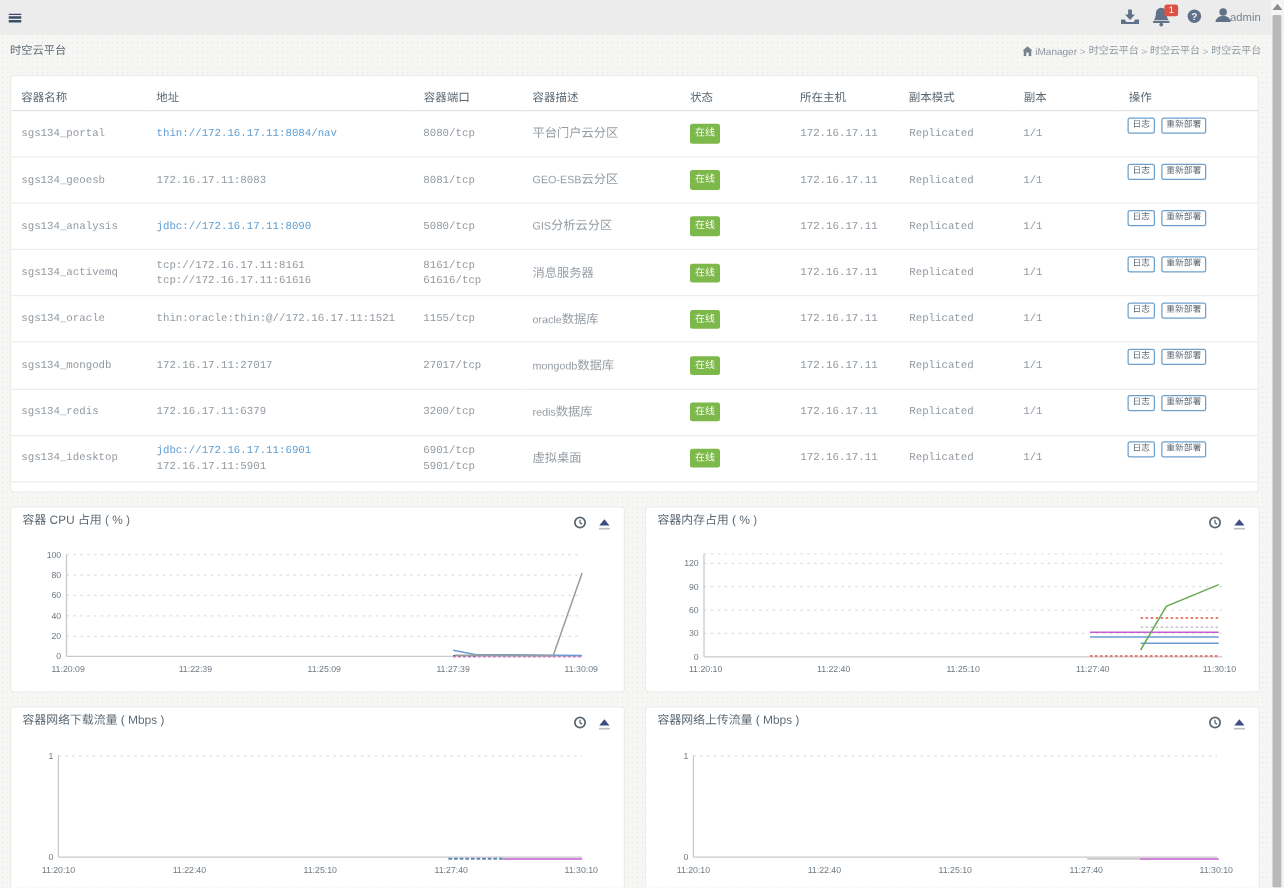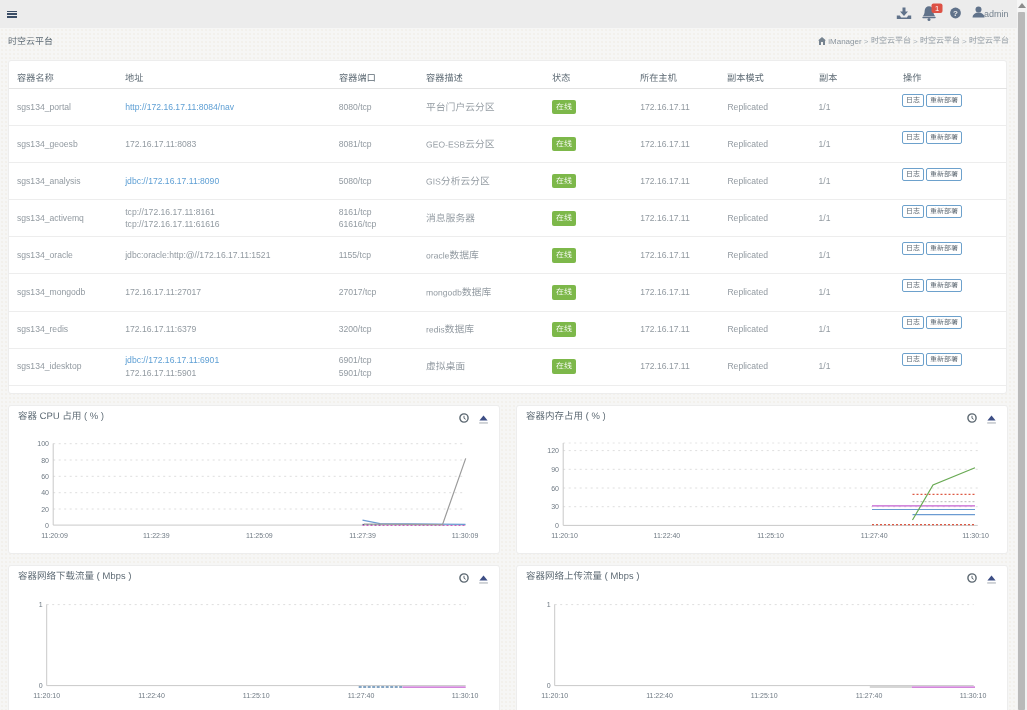--- a/index.html
+++ b/index.html
@@ -9,21 +9,21 @@
        background-color:#f6f6f5;
        background-image:radial-gradient(circle, #e9e1d5 0.6px, rgba(0,0,0,0) 0.75px);
        background-size:4px 4px;}
   .abs{position:absolute;}
   
   #nav{position:absolute;top:0;left:0;width:1027px;height:28px;background:#ececec;}
   .bar{position:absolute;left:0;width:10px;height:1.7px;background:#3a4d66;}
   
   .panel{position:absolute;background:#fff;border:1px solid #ededed;border-radius:3px;box-sizing:border-box;}
   
-  table{border-collapse:collapse;table-layout:fixed;width:998px;font-size:8.6px;}
+  table{border-collapse:collapse;table-layout:fixed;width:998px;font-size:8.6px;font-family:Liberation Mono, monospace;}
   th{color:#5a6771;text-align:left;padding:7px 0 0 8px;height:20px;
      border-bottom:1px solid #e3e3e3;font-size:9.2px;font-weight:normal;}
   td:last-child{padding-left:7px;vertical-align:top;padding-top:4.5px;height:31.6px;}
   td{color:#929aa1;text-align:left;padding:0 0 0 8px;height:36.1px;vertical-align:middle;
      border-bottom:1px solid #ededed;line-height:12.5px;}
   a.lnk{color:#5e9fd4;text-decoration:none;}
   .badge{display:inline-block;background:#7db84a;color:#fff;font-size:8px;
          padding:2px 4px;border-radius:2px;line-height:8.5px;}
   .btn{display:inline-block;box-sizing:border-box;height:13px;border:1px solid #6da1cc;
        border-radius:2px;background:#fff;color:#5b6670;font-size:7px;line-height:11px;
@@ -122,21 +122,21 @@
               </svg></th>
             <th><svg width="19" height="10" style="vertical-align:0px;overflow:visible" viewBox="0 0 19 10">
                 <path d="M6.2 2.4V7.5H6.8V2.4ZM7.8 1.4V8.8C7.8 9.0 7.7 9.0 7.6 9.1C7.4 9.1 6.9 9.1 6.3 9.0C6.4 9.2 6.5 9.6 6.6 9.7C7.3 9.7 7.8 9.7 8.1 9.6C8.4 9.5 8.5 9.3 8.5 8.8V1.4ZM0.5 1.7V2.3H5.6V1.7ZM1.7 3.5H4.4V4.5H1.7ZM1.1 3.0V5.1H5.1V3.0ZM2.8 8.7H1.4V7.7H2.8ZM3.4 8.7V7.7H4.8V8.7ZM0.8 5.8V9.7H1.4V9.2H4.8V9.6H5.5V5.8ZM2.8 7.2H1.4V6.3H2.8ZM3.4 7.2V6.3H4.8V7.2Z M13.4 1.3V3.2H9.8V3.9H12.6C11.9 5.5 10.8 7.0 9.5 7.7C9.7 7.8 9.9 8.1 10.0 8.3C11.4 7.4 12.6 5.7 13.3 3.9H13.4V7.3H11.3V8.0H13.4V9.7H14.2V8.0H16.3V7.3H14.2V3.9H14.3C15.0 5.7 16.2 7.4 17.5 8.3C17.7 8.1 17.9 7.8 18.1 7.7C16.8 6.9 15.6 5.5 15.0 3.9H17.8V3.2H14.2V1.3Z" fill="#5a6771"></path>
               </svg></th>
             <th><svg width="19" height="10" style="vertical-align:0px;overflow:visible" viewBox="0 0 19 10">
                 <path d="M4.8 2.2H7.0V3.1H4.8ZM4.2 1.6V3.7H7.6V1.6ZM3.9 4.6H5.1V5.6H3.9ZM6.7 4.6H8.0V5.6H6.7ZM1.5 1.3V3.1H0.4V3.8H1.5V5.8C1.0 5.9 0.7 6.1 0.3 6.2L0.5 6.8L1.5 6.5V8.9C1.5 9.0 1.4 9.1 1.3 9.1C1.3 9.1 1.0 9.1 0.7 9.1C0.8 9.2 0.8 9.5 0.9 9.7C1.3 9.7 1.6 9.7 1.8 9.6C2.0 9.5 2.1 9.3 2.1 8.9V6.2L3.0 5.9L2.9 5.3L2.1 5.6V3.8H3.0V3.1H2.1V1.3ZM5.6 6.1V6.8H3.1V7.4H5.1C4.5 8.1 3.5 8.7 2.5 9.0C2.7 9.1 2.9 9.4 3.0 9.5C3.9 9.2 4.9 8.6 5.6 7.8V9.7H6.2V7.8C6.8 8.5 7.7 9.1 8.4 9.5C8.6 9.3 8.7 9.0 8.9 8.9C8.1 8.6 7.2 8.1 6.6 7.4H8.7V6.8H6.2V6.1H8.5V4.1H6.2V6.1H5.6V4.1H3.3V6.1Z M14.0 1.4C13.6 2.7 12.8 4.1 12.0 4.9C12.2 5.0 12.4 5.3 12.5 5.4C13.0 4.9 13.5 4.2 13.9 3.5H14.5V9.7H15.2V7.5H18.0V6.8H15.2V5.4H17.8V4.8H15.2V3.5H18.1V2.8H14.2C14.4 2.4 14.6 2.0 14.7 1.6ZM11.8 1.3C11.3 2.7 10.4 4.1 9.5 5.0C9.7 5.1 9.9 5.5 9.9 5.7C10.2 5.3 10.6 5.0 10.8 4.6V9.7H11.5V3.5C11.9 2.9 12.2 2.2 12.5 1.5Z" fill="#5a6771"></path>
               </svg></th>
       </tr>
       <tr>
         <td>sgs134_portal</td>
-        <td><a class="lnk">http://172.16.17.11:8084/nav</a></td>
+        <td><a class="lnk">thin://172.16.17.11:8084/nav</a></td>
         <td>8080/tcp</td>
         <td class="d"><svg width="69" height="11" style="vertical-align:-2px;overflow:visible" viewBox="0 0 69 11">
                 <path d="M1.7 3.3C2.1 4.1 2.5 5.0 2.6 5.6L3.3 5.3C3.2 4.8 2.8 3.8 2.4 3.1ZM7.4 3.1C7.2 3.8 6.7 4.8 6.3 5.4L7.0 5.6C7.4 5.0 7.8 4.1 8.2 3.3ZM0.5 6.1V6.8H4.5V10.3H5.3V6.8H9.3V6.1H5.3V2.7H8.8V1.9H1.0V2.7H4.5V6.1Z M11.6 6.1V10.3H12.3V9.7H17.1V10.3H17.8V6.1ZM12.3 9.0V6.9H17.1V9.0ZM11.0 5.3C11.4 5.2 12.0 5.2 17.6 4.9C17.9 5.2 18.1 5.4 18.2 5.7L18.9 5.2C18.4 4.4 17.2 3.2 16.2 2.4L15.7 2.8C16.1 3.2 16.7 3.7 17.1 4.2L12.1 4.4C12.9 3.6 13.8 2.6 14.6 1.6L13.9 1.2C13.1 2.4 11.9 3.7 11.6 4.0C11.3 4.3 11.0 4.6 10.8 4.6C10.9 4.8 11.0 5.2 11.0 5.3Z M20.8 1.6C21.3 2.2 22.0 3.0 22.2 3.5L22.8 3.0C22.5 2.6 21.9 1.8 21.4 1.3ZM20.5 3.2V10.3H21.2V3.2ZM23.1 1.6V2.3H27.8V9.3C27.8 9.5 27.7 9.6 27.5 9.6C27.3 9.6 26.6 9.6 25.9 9.6C26.0 9.8 26.1 10.1 26.2 10.3C27.1 10.3 27.7 10.3 28.1 10.1C28.4 10.0 28.5 9.8 28.5 9.3V1.6Z M31.8 3.5H36.9V5.4H31.8L31.8 4.9ZM33.7 1.4C33.9 1.8 34.1 2.4 34.3 2.8H31.1V4.9C31.1 6.4 30.9 8.4 29.7 9.9C29.9 10.0 30.2 10.2 30.4 10.3C31.3 9.2 31.7 7.5 31.8 6.1H36.9V6.8H37.7V2.8H34.6L35.0 2.6C34.9 2.3 34.7 1.7 34.4 1.2Z M40.8 2.1V2.8H47.5V2.1ZM40.6 9.9C41.0 9.8 41.6 9.7 47.0 9.3C47.2 9.7 47.4 10.0 47.5 10.3L48.3 9.9C47.8 9.0 46.8 7.5 45.9 6.4L45.3 6.8C45.7 7.3 46.1 8.0 46.5 8.6L41.6 9.0C42.4 8.0 43.2 6.8 43.8 5.6H48.5V4.8H39.7V5.6H42.8C42.2 6.8 41.3 8.0 41.1 8.4C40.7 8.8 40.5 9.0 40.3 9.1C40.4 9.3 40.5 9.8 40.6 9.9Z M55.6 1.4 54.9 1.7C55.6 3.2 56.8 4.8 57.8 5.6C58.0 5.5 58.2 5.2 58.4 5.0C57.4 4.3 56.2 2.8 55.6 1.4ZM52.2 1.5C51.6 3.0 50.6 4.3 49.4 5.2C49.6 5.3 49.9 5.6 50.1 5.7C50.3 5.5 50.6 5.3 50.8 5.0V5.7H52.7C52.5 7.4 52.0 8.9 49.6 9.7C49.8 9.8 50.0 10.1 50.1 10.3C52.6 9.4 53.2 7.6 53.5 5.7H56.2C56.1 8.1 55.9 9.1 55.7 9.4C55.6 9.5 55.4 9.5 55.2 9.5C55.0 9.5 54.4 9.5 53.8 9.4C53.9 9.6 54.0 9.9 54.0 10.2C54.6 10.2 55.2 10.2 55.6 10.2C55.9 10.1 56.1 10.1 56.3 9.8C56.7 9.5 56.8 8.3 56.9 5.3C57.0 5.2 57.0 5.0 57.0 5.0H50.9C51.7 4.1 52.4 2.9 53.0 1.7Z M67.9 1.8H59.8V10.0H68.1V9.3H60.5V2.5H67.9ZM61.3 3.8C62.1 4.4 63.0 5.1 63.7 5.9C62.9 6.7 62.0 7.5 61.0 8.0C61.2 8.2 61.5 8.5 61.6 8.6C62.5 8.0 63.4 7.2 64.3 6.4C65.1 7.2 65.9 8.0 66.4 8.6L67.0 8.1C66.4 7.4 65.6 6.6 64.8 5.8C65.5 5.0 66.1 4.2 66.7 3.3L66.0 3.0C65.5 3.8 64.9 4.6 64.2 5.4C63.4 4.6 62.6 3.9 61.9 3.3Z" fill="#929aa1"></path>
               </svg></td>
         <td><span class="badge"><svg width="16" height="9" style="vertical-align:-1px;overflow:visible" viewBox="0 0 16 9">
                   <path d="M3.1 0.8C3.0 1.2 2.9 1.6 2.7 2.0H0.5V2.6H2.4C1.9 3.6 1.2 4.6 0.3 5.2C0.4 5.3 0.6 5.6 0.6 5.8C1.0 5.5 1.3 5.3 1.5 5.0V8.1H2.1V4.2C2.5 3.7 2.8 3.2 3.1 2.6H7.5V2.0H3.4C3.5 1.7 3.6 1.3 3.8 0.9ZM4.8 3.0V4.6H3.0V5.1H4.8V7.4H2.7V7.9H7.5V7.4H5.4V5.1H7.2V4.6H5.4V3.0Z M8.4 7.1 8.6 7.6C9.3 7.4 10.3 7.1 11.2 6.9L11.1 6.3C10.1 6.6 9.1 6.9 8.4 7.1ZM13.6 1.3C14.0 1.5 14.5 1.8 14.8 2.0L15.1 1.6C14.9 1.4 14.4 1.1 14.0 0.9ZM8.6 4.1C8.7 4.1 8.9 4.0 9.9 3.9C9.5 4.4 9.2 4.8 9.0 5.0C8.8 5.3 8.6 5.5 8.4 5.5C8.5 5.6 8.6 5.9 8.6 6.0C8.8 5.9 9.1 5.9 11.1 5.5C11.1 5.3 11.1 5.1 11.1 5.0L9.5 5.2C10.1 4.5 10.7 3.6 11.2 2.8L10.7 2.5C10.6 2.8 10.4 3.1 10.2 3.3L9.2 3.5C9.7 2.8 10.1 1.9 10.5 1.1L9.9 0.8C9.6 1.8 9.0 2.8 8.8 3.1C8.7 3.3 8.5 3.5 8.4 3.5C8.4 3.7 8.5 4.0 8.6 4.1ZM15.1 4.7C14.8 5.2 14.3 5.7 13.8 6.1C13.7 5.7 13.6 5.1 13.5 4.6L15.5 4.2L15.4 3.7L13.4 4.0C13.4 3.7 13.4 3.3 13.3 3.0L15.3 2.7L15.2 2.1L13.3 2.4C13.3 1.9 13.3 1.3 13.3 0.8H12.7C12.7 1.4 12.7 1.9 12.7 2.5L11.5 2.7L11.6 3.2L12.8 3.1C12.8 3.4 12.8 3.8 12.9 4.1L11.3 4.4L11.4 5.0L12.9 4.7C13.0 5.3 13.2 5.9 13.3 6.4C12.6 6.9 11.9 7.3 11.0 7.5C11.2 7.6 11.3 7.9 11.4 8.0C12.2 7.7 12.9 7.4 13.5 7.0C13.9 7.7 14.3 8.1 14.9 8.1C15.4 8.1 15.6 7.9 15.7 7.0C15.6 6.9 15.4 6.8 15.3 6.6C15.2 7.3 15.1 7.5 14.9 7.5C14.6 7.5 14.3 7.2 14.0 6.6C14.7 6.1 15.2 5.6 15.6 4.9Z" fill="#ffffff"></path>
                 </svg></span></td>
         <td>172.16.17.11</td>
         <td>Replicated</td>
         <td>1/1</td>
@@ -198,21 +198,21 @@
         <td>Replicated</td>
         <td>1/1</td>
         <td><span class="btn"><svg width="14" height="8" style="vertical-align:-1px;overflow:visible" viewBox="0 0 14 8">
                   <path d="M1.8 4.0H5.3V6.0H1.8ZM1.8 3.5V1.6H5.3V3.5ZM1.2 1.1V7.0H1.8V6.5H5.3V6.9H5.8V1.1Z M8.9 4.7V6.2C8.9 6.8 9.1 7.0 9.9 7.0C10.1 7.0 11.3 7.0 11.5 7.0C12.2 7.0 12.4 6.7 12.4 5.8C12.3 5.8 12.1 5.7 11.9 5.6C11.9 6.4 11.9 6.5 11.5 6.5C11.2 6.5 10.2 6.5 9.9 6.5C9.5 6.5 9.4 6.4 9.4 6.2V4.7ZM9.6 4.3C10.2 4.6 10.9 5.1 11.2 5.5L11.6 5.1C11.3 4.8 10.6 4.3 10.0 4.0ZM12.2 4.9C12.6 5.5 12.9 6.3 13.1 6.8L13.6 6.5C13.4 6.1 13.0 5.3 12.7 4.7ZM8.1 4.8C7.9 5.3 7.7 6.0 7.3 6.5L7.8 6.7C8.1 6.2 8.4 5.5 8.5 4.9ZM10.2 0.6V1.6H7.4V2.1H10.2V3.3H7.8V3.8H13.2V3.3H10.8V2.1H13.6V1.6H10.8V0.6Z" fill="#5b6670"></path>
                 </svg></span> <span class="btn"><svg width="28" height="8" style="vertical-align:-1px;overflow:visible" viewBox="0 0 28 8">
                   <path d="M1.1 2.7V4.9H3.2V5.4H0.9V5.8H3.2V6.4H0.4V6.8H6.6V6.4H3.7V5.8H6.2V5.4H3.7V4.9H5.9V2.7H3.7V2.3H6.6V1.9H3.7V1.3C4.6 1.3 5.3 1.2 5.9 1.1L5.6 0.7C4.5 0.9 2.6 1.0 0.9 1.0C1.0 1.1 1.0 1.3 1.0 1.4C1.7 1.4 2.5 1.4 3.2 1.4V1.9H0.4V2.3H3.2V2.7ZM1.6 4.0H3.2V4.5H1.6ZM3.7 4.0H5.4V4.5H3.7ZM1.6 3.1H3.2V3.6H1.6ZM3.7 3.1H5.4V3.6H3.7Z M9.5 5.0C9.7 5.4 10.0 5.8 10.1 6.1L10.5 5.9C10.4 5.6 10.1 5.2 9.9 4.8ZM7.9 4.9C7.8 5.3 7.6 5.7 7.3 6.0C7.4 6.1 7.6 6.2 7.7 6.3C7.9 6.0 8.2 5.5 8.4 5.0ZM10.9 1.3V3.7C10.9 4.6 10.8 5.8 10.2 6.7C10.3 6.7 10.5 6.9 10.6 7.0C11.3 6.1 11.4 4.7 11.4 3.7V3.5H12.4V7.0H12.9V3.5H13.7V3.0H11.4V1.6C12.1 1.5 12.9 1.3 13.5 1.1L13.1 0.7C12.6 1.0 11.7 1.2 10.9 1.3ZM8.5 0.7C8.6 0.9 8.7 1.1 8.8 1.4H7.4V1.8H10.5V1.4H9.4C9.3 1.1 9.1 0.8 9.0 0.6ZM9.6 1.8C9.6 2.2 9.4 2.6 9.3 3.0H7.3V3.4H8.8V4.1H7.3V4.6H8.8V6.4C8.8 6.4 8.7 6.5 8.7 6.5C8.6 6.5 8.4 6.5 8.1 6.5C8.2 6.6 8.3 6.8 8.3 6.9C8.6 6.9 8.9 6.9 9.0 6.8C9.2 6.8 9.2 6.6 9.2 6.4V4.6H10.5V4.1H9.2V3.4H10.6V3.0H9.7C9.9 2.7 10.0 2.3 10.1 1.9ZM7.9 1.9C8.0 2.3 8.1 2.7 8.2 3.0L8.6 2.8C8.6 2.6 8.5 2.1 8.3 1.8Z M15.0 2.1C15.2 2.5 15.4 3.0 15.4 3.3L15.9 3.2C15.8 2.9 15.7 2.4 15.4 2.0ZM18.4 1.0V7.0H18.9V1.5H20.0C19.8 2.0 19.5 2.8 19.3 3.4C19.9 4.0 20.1 4.5 20.1 4.9C20.1 5.2 20.0 5.4 19.9 5.5C19.8 5.5 19.7 5.6 19.6 5.6C19.5 5.6 19.3 5.6 19.1 5.6C19.1 5.7 19.2 5.9 19.2 6.1C19.4 6.1 19.6 6.1 19.8 6.0C20.0 6.0 20.1 6.0 20.2 5.9C20.5 5.7 20.6 5.4 20.6 5.0C20.6 4.5 20.4 4.0 19.8 3.3C20.1 2.6 20.4 1.9 20.6 1.2L20.3 1.0L20.2 1.0ZM15.7 0.7C15.8 0.9 15.9 1.2 16.0 1.4H14.6V1.9H17.9V1.4H16.6C16.5 1.2 16.3 0.9 16.2 0.6ZM17.0 2.0C16.9 2.4 16.7 2.9 16.5 3.3H14.4V3.8H18.0V3.3H17.0C17.2 3.0 17.4 2.5 17.6 2.1ZM14.8 4.5V7.0H15.3V6.7H17.2V7.0H17.7V4.5ZM15.3 6.2V4.9H17.2V6.2Z M25.6 1.3H26.7V2.0H25.6ZM23.9 1.3H25.1V2.0H23.9ZM22.3 1.3H23.4V2.0H22.3ZM26.8 2.6C26.6 2.8 26.4 3.0 26.1 3.2V2.8H24.5V2.3H27.3V0.9H21.8V2.3H24.0V2.8H22.1V3.3H24.0V3.8H21.4V4.2H24.3C23.3 4.6 22.3 5.0 21.2 5.2C21.3 5.3 21.5 5.5 21.5 5.6C22.0 5.5 22.4 5.4 22.9 5.2V7.1H23.4V6.8H26.5V7.0H27.0V4.7H24.3C24.7 4.5 25.0 4.4 25.3 4.2H27.6V3.8H26.1C26.5 3.5 26.9 3.2 27.3 2.9ZM25.2 3.8H24.5V3.3H26.0C25.8 3.4 25.5 3.6 25.2 3.8ZM23.4 5.9H26.5V6.4H23.4ZM23.4 5.5V5.1H26.5V5.5Z" fill="#5b6670"></path>
                 </svg></span></td>
       </tr>
       <tr>
         <td>sgs134_oracle</td>
-        <td>jdbc:oracle:http:@//172.16.17.11:1521</td>
+        <td>thin:oracle:thin:@//172.16.17.11:1521</td>
         <td>1155/tcp</td>
         <td class="d"><svg width="53" height="11" style="vertical-align:-2px;overflow:visible" viewBox="0 0 53 11">
                 <path d="M4.4 7.2Q4.4 8.4 3.9 9.0Q3.4 9.6 2.4 9.6Q1.4 9.6 0.9 9.0Q0.4 8.4 0.4 7.2Q0.4 4.9 2.4 4.9Q3.4 4.9 3.9 5.4Q4.4 6.0 4.4 7.2ZM3.6 7.2Q3.6 6.3 3.3 5.9Q3.1 5.4 2.4 5.4Q1.7 5.4 1.5 5.9Q1.2 6.3 1.2 7.2Q1.2 8.1 1.4 8.6Q1.7 9.0 2.4 9.0Q3.0 9.0 3.3 8.6Q3.6 8.2 3.6 7.2Z M5.4 9.5V6.0Q5.4 5.5 5.4 5.0H6.1Q6.1 5.7 6.1 5.9H6.1Q6.3 5.3 6.5 5.1Q6.8 4.9 7.2 4.9Q7.3 4.9 7.5 4.9V5.6Q7.4 5.6 7.1 5.6Q6.6 5.6 6.4 6.0Q6.1 6.4 6.1 7.1V9.5Z M9.4 9.6Q8.7 9.6 8.4 9.2Q8.0 8.9 8.0 8.2Q8.0 7.5 8.5 7.1Q8.9 6.8 10.0 6.7L11.0 6.7V6.5Q11.0 5.9 10.8 5.7Q10.5 5.4 10.0 5.4Q9.5 5.4 9.3 5.6Q9.0 5.8 9.0 6.2L8.2 6.1Q8.4 4.9 10.0 4.9Q10.9 4.9 11.3 5.3Q11.8 5.7 11.8 6.4V8.4Q11.8 8.7 11.8 8.9Q11.9 9.0 12.2 9.0Q12.3 9.0 12.4 9.0V9.5Q12.1 9.5 11.8 9.5Q11.4 9.5 11.2 9.3Q11.0 9.1 11.0 8.6H11.0Q10.7 9.2 10.3 9.4Q9.9 9.6 9.4 9.6ZM9.6 9.0Q10.0 9.0 10.3 8.8Q10.6 8.6 10.8 8.3Q11.0 8.0 11.0 7.6V7.3L10.2 7.3Q9.6 7.3 9.4 7.4Q9.1 7.5 8.9 7.7Q8.8 7.9 8.8 8.2Q8.8 8.6 9.0 8.8Q9.2 9.0 9.6 9.0Z M13.6 7.2Q13.6 8.1 13.9 8.6Q14.2 9.0 14.7 9.0Q15.1 9.0 15.4 8.8Q15.7 8.6 15.7 8.1L16.5 8.1Q16.4 8.8 15.9 9.2Q15.5 9.6 14.8 9.6Q13.8 9.6 13.3 9.0Q12.8 8.4 12.8 7.2Q12.8 6.1 13.3 5.5Q13.8 4.9 14.7 4.9Q15.4 4.9 15.9 5.2Q16.4 5.6 16.5 6.2L15.7 6.3Q15.6 5.9 15.4 5.7Q15.2 5.5 14.7 5.5Q14.1 5.5 13.9 5.9Q13.6 6.3 13.6 7.2Z M17.3 9.5V3.3H18.1V9.5Z M19.8 7.4Q19.8 8.2 20.1 8.6Q20.4 9.0 21.1 9.0Q21.6 9.0 21.9 8.8Q22.2 8.6 22.3 8.3L22.9 8.5Q22.5 9.6 21.1 9.6Q20.1 9.6 19.5 9.0Q19.0 8.4 19.0 7.2Q19.0 6.1 19.5 5.5Q20.1 4.9 21.0 4.9Q23.0 4.9 23.0 7.3V7.4ZM22.3 6.8Q22.2 6.1 21.9 5.8Q21.6 5.4 21.0 5.4Q20.5 5.4 20.2 5.8Q19.8 6.2 19.8 6.8Z M27.8 1.5C27.6 1.8 27.3 2.4 27.0 2.8L27.5 3.0C27.8 2.7 28.1 2.2 28.4 1.7ZM24.3 1.7C24.5 2.1 24.8 2.7 24.9 3.0L25.5 2.8C25.4 2.4 25.1 1.9 24.8 1.5ZM27.4 7.0C27.2 7.5 26.9 7.9 26.5 8.3C26.2 8.1 25.8 7.9 25.4 7.7C25.5 7.5 25.7 7.2 25.8 7.0ZM24.5 8.0C25.0 8.2 25.5 8.4 26.0 8.7C25.4 9.1 24.6 9.5 23.8 9.6C24.0 9.8 24.1 10.0 24.2 10.2C25.1 10.0 25.9 9.6 26.6 9.0C26.9 9.2 27.2 9.4 27.5 9.6L27.9 9.1C27.7 8.9 27.4 8.7 27.1 8.6C27.6 8.0 28.0 7.3 28.3 6.5L27.9 6.3L27.8 6.3H26.1L26.4 5.8L25.7 5.7C25.6 5.9 25.5 6.1 25.4 6.3H24.1V7.0H25.1C24.9 7.3 24.7 7.7 24.5 8.0ZM25.9 1.3V3.1H23.9V3.7H25.7C25.2 4.3 24.5 4.9 23.8 5.2C24.0 5.4 24.1 5.6 24.2 5.8C24.8 5.5 25.5 4.9 25.9 4.3V5.5H26.6V4.2C27.1 4.6 27.7 5.0 27.9 5.2L28.4 4.7C28.1 4.5 27.3 4.0 26.8 3.7H28.6V3.1H26.6V1.3ZM29.6 1.3C29.3 3.1 28.9 4.7 28.1 5.7C28.3 5.8 28.6 6.1 28.7 6.2C29.0 5.8 29.2 5.4 29.4 4.9C29.6 5.9 29.9 6.8 30.2 7.5C29.7 8.5 28.9 9.2 27.8 9.7C28.0 9.9 28.2 10.2 28.3 10.3C29.3 9.8 30.0 9.1 30.6 8.2C31.1 9.1 31.7 9.7 32.4 10.2C32.6 10.0 32.8 9.8 32.9 9.6C32.1 9.2 31.5 8.5 31.0 7.6C31.5 6.6 31.8 5.3 32.0 3.9H32.7V3.2H29.9C30.1 2.6 30.2 2.0 30.3 1.5ZM31.4 3.9C31.2 5.0 31.0 6.0 30.6 6.8C30.2 5.9 30.0 4.9 29.8 3.9Z M38.0 7.2V10.3H38.6V9.9H41.6V10.3H42.3V7.2H40.4V6.0H42.6V5.3H40.4V4.2H42.3V1.7H37.1V4.7C37.1 6.2 37.0 8.4 36.0 9.9C36.2 9.9 36.5 10.2 36.6 10.3C37.4 9.1 37.7 7.4 37.8 6.0H39.7V7.2ZM37.8 2.3H41.6V3.6H37.8ZM37.8 4.2H39.7V5.3H37.8L37.8 4.7ZM38.6 9.3V7.8H41.6V9.3ZM34.9 1.3V3.2H33.6V3.9H34.9V6.1C34.4 6.2 33.9 6.4 33.5 6.5L33.7 7.2L34.9 6.8V9.4C34.9 9.5 34.8 9.5 34.7 9.5C34.6 9.5 34.2 9.5 33.8 9.5C33.9 9.7 34.0 10.0 34.0 10.2C34.6 10.2 35.0 10.2 35.2 10.1C35.5 10.0 35.5 9.8 35.5 9.4V6.6L36.7 6.2L36.6 5.6L35.5 5.9V3.9H36.7V3.2H35.5V1.3Z M46.2 7.1C46.3 7.0 46.6 7.0 47.1 7.0H48.8V8.1H45.3V8.8H48.8V10.3H49.6V8.8H52.4V8.1H49.6V7.0H51.7V6.3H49.6V5.3H48.8V6.3H47.0C47.3 5.8 47.6 5.3 47.9 4.8H52.0V4.1H48.2L48.5 3.4L47.7 3.1C47.6 3.5 47.5 3.8 47.4 4.1H45.6V4.8H47.1C46.8 5.3 46.6 5.6 46.5 5.8C46.3 6.1 46.1 6.3 46.0 6.4C46.0 6.6 46.2 7.0 46.2 7.1ZM47.6 1.5C47.8 1.7 48.0 2.0 48.1 2.3H44.2V5.1C44.2 6.5 44.1 8.5 43.3 9.9C43.5 10.0 43.8 10.2 44.0 10.3C44.8 8.8 44.9 6.6 44.9 5.1V3.0H52.4V2.3H48.9C48.8 2.0 48.6 1.6 48.3 1.3Z" fill="#929aa1"></path>
               </svg></td>
         <td><span class="badge"><svg width="16" height="9" style="vertical-align:-1px;overflow:visible" viewBox="0 0 16 9">
                   <path d="M3.1 0.8C3.0 1.2 2.9 1.6 2.7 2.0H0.5V2.6H2.4C1.9 3.6 1.2 4.6 0.3 5.2C0.4 5.3 0.6 5.6 0.6 5.8C1.0 5.5 1.3 5.3 1.5 5.0V8.1H2.1V4.2C2.5 3.7 2.8 3.2 3.1 2.6H7.5V2.0H3.4C3.5 1.7 3.6 1.3 3.8 0.9ZM4.8 3.0V4.6H3.0V5.1H4.8V7.4H2.7V7.9H7.5V7.4H5.4V5.1H7.2V4.6H5.4V3.0Z M8.4 7.1 8.6 7.6C9.3 7.4 10.3 7.1 11.2 6.9L11.1 6.3C10.1 6.6 9.1 6.9 8.4 7.1ZM13.6 1.3C14.0 1.5 14.5 1.8 14.8 2.0L15.1 1.6C14.9 1.4 14.4 1.1 14.0 0.9ZM8.6 4.1C8.7 4.1 8.9 4.0 9.9 3.9C9.5 4.4 9.2 4.8 9.0 5.0C8.8 5.3 8.6 5.5 8.4 5.5C8.5 5.6 8.6 5.9 8.6 6.0C8.8 5.9 9.1 5.9 11.1 5.5C11.1 5.3 11.1 5.1 11.1 5.0L9.5 5.2C10.1 4.5 10.7 3.6 11.2 2.8L10.7 2.5C10.6 2.8 10.4 3.1 10.2 3.3L9.2 3.5C9.7 2.8 10.1 1.9 10.5 1.1L9.9 0.8C9.6 1.8 9.0 2.8 8.8 3.1C8.7 3.3 8.5 3.5 8.4 3.5C8.4 3.7 8.5 4.0 8.6 4.1ZM15.1 4.7C14.8 5.2 14.3 5.7 13.8 6.1C13.7 5.7 13.6 5.1 13.5 4.6L15.5 4.2L15.4 3.7L13.4 4.0C13.4 3.7 13.4 3.3 13.3 3.0L15.3 2.7L15.2 2.1L13.3 2.4C13.3 1.9 13.3 1.3 13.3 0.8H12.7C12.7 1.4 12.7 1.9 12.7 2.5L11.5 2.7L11.6 3.2L12.8 3.1C12.8 3.4 12.8 3.8 12.9 4.1L11.3 4.4L11.4 5.0L12.9 4.7C13.0 5.3 13.2 5.9 13.3 6.4C12.6 6.9 11.9 7.3 11.0 7.5C11.2 7.6 11.3 7.9 11.4 8.0C12.2 7.7 12.9 7.4 13.5 7.0C13.9 7.7 14.3 8.1 14.9 8.1C15.4 8.1 15.6 7.9 15.7 7.0C15.6 6.9 15.4 6.8 15.3 6.6C15.2 7.3 15.1 7.5 14.9 7.5C14.6 7.5 14.3 7.2 14.0 6.6C14.7 6.1 15.2 5.6 15.6 4.9Z" fill="#ffffff"></path>
                 </svg></span></td>
         <td>172.16.17.11</td>
         <td>Replicated</td>
         <td>1/1</td>

